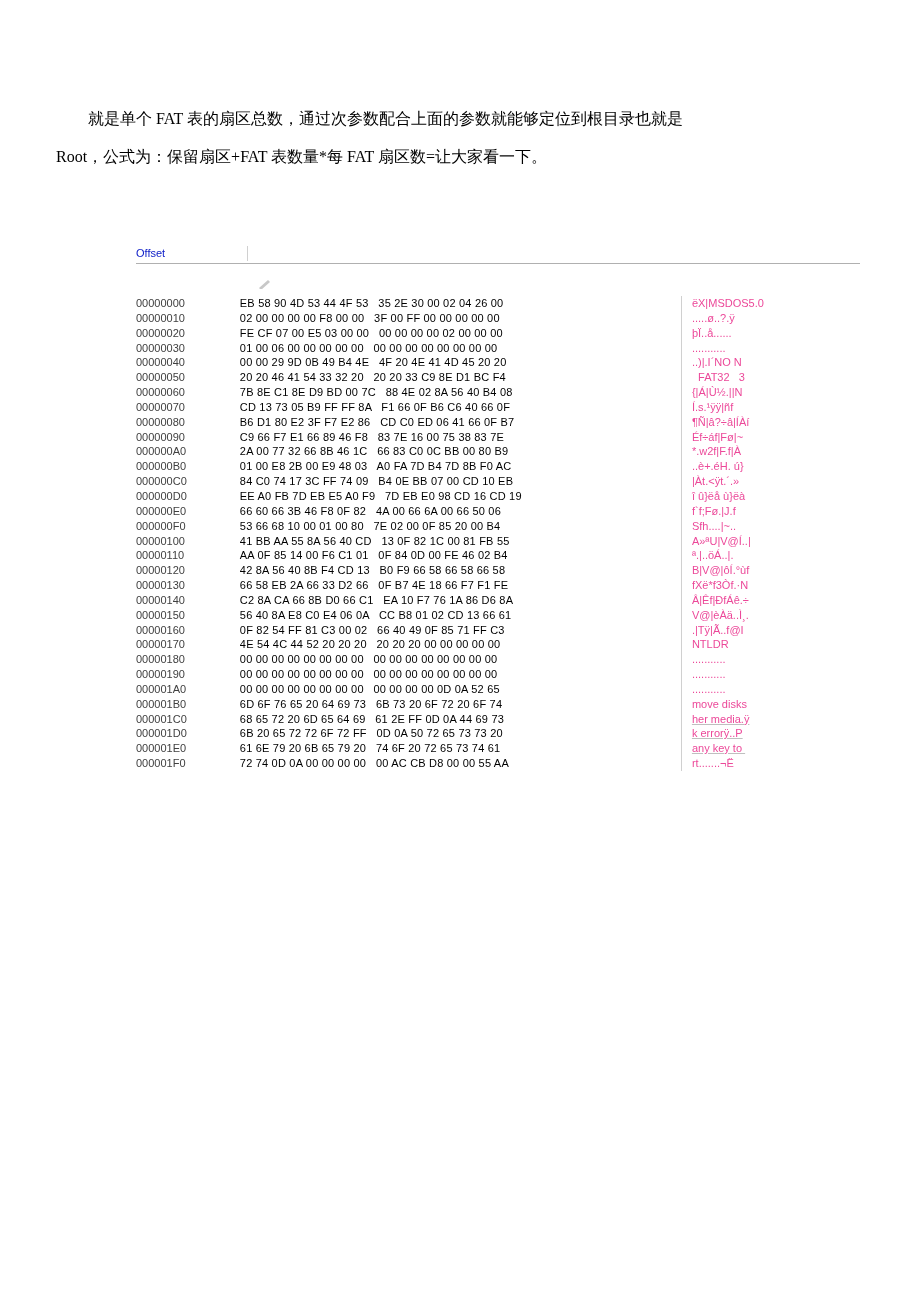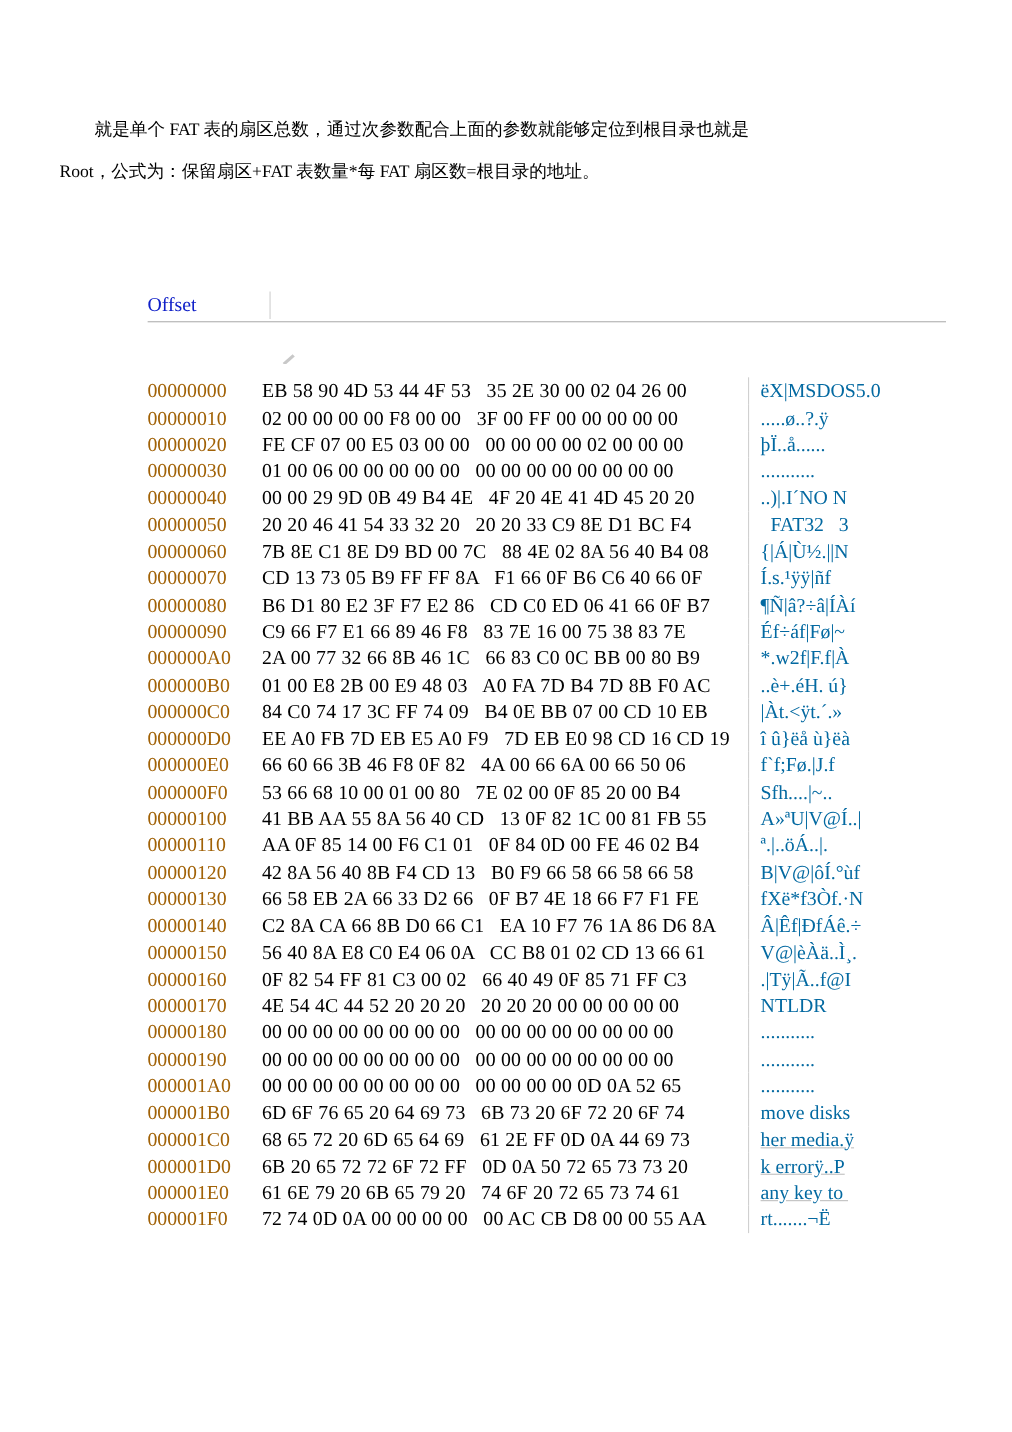--- a/index.html
+++ b/index.html
@@ -3,51 +3,50 @@
 <meta charset="utf-8">
 <style>
   body {
     margin: 0;
     padding: 0;
     background: #fff;
     font-family: "SimSun", serif;
     width: 920px;
   }
   .content {
-    padding: 100px 60px 20px 42px;
-    margin-left: 12px;
+    padding: 100px 60px 20px 56px;
   }
   .para {
     font-size: 16px;
     color: #000;
     line-height: 2.4;
     margin-bottom: 40px;
     text-indent: 2em;
   }
   .para.noindent { text-indent: 2em; margin-bottom: 60px; margin-top: 60px;}
   .hex-wrap {
     margin-top: 20px;
     margin-left: 80px;
-    font-family: Liberation Serif, serif;
-    font-size: 18px;
+    font-family: Liberation Sans, sans-serif;
+    font-size: 11px;
     line-height: 1.35;
     white-space: pre;
     overflow: hidden;
   }
   .header-row {
     border-bottom: 1px solid #b0b0b0;
     padding-bottom: 2px;
     margin-bottom: 2px;
     display: flex;
   }
   .data-row { display: flex; }
-  .offset-col { color: #a16207; width: 105px; display:inline-block; }
+  .offset-col { color: #404040; width: 105px; display:inline-block; }
   .header-offset { color: #1020c8; width: 105px; display:inline-block; }
   .hex-col { width: 440px; display:inline-block; letter-spacing: 0.2px; }
-  .ascii-col { color: #0369a1; display:inline-block; border-left: 1px solid #d0d0d0; padding-left: 10px; margin-left: 6px; width: 170px; overflow: hidden; }
+  .ascii-col { color: #ec4899; display:inline-block; border-left: 1px solid #d0d0d0; padding-left: 10px; margin-left: 6px; width: 170px; overflow: hidden; }
   .header-ascii {
     color: #a0a0a0;
     border-left: 1px solid #d0d0d0;
     padding-left: 10px; margin-left: 6px;
     width: 170px;
     display: inline-flex;
     align-items: center;
   }
   .arrow-icon {
     width: 14px; height: 10px;
@@ -58,21 +57,21 @@
     text-decoration: underline;
     text-decoration-color: rgba(0,0,0,0.25);
   }
 </style>
 </head>
 <body>
 
 <div class="content">
   <div>
     <div class="para" style="margin-bottom:0;">就是单个 FAT 表的扇区总数，通过次参数配合上面的参数就能够定位到根目录也就是</div>
-    <div class="para" style="text-indent:0;">Root，公式为：保留扇区+FAT 表数量*每 FAT 扇区数=根目录的地址。</div>
+    <div class="para" style="text-indent:0;">Root，公式为：保留扇区+FAT 表数量*每 FAT 扇区数=让大家看一下。</div>
   </div>
 
   <div class="hex-wrap">
     <div class="header-row">
       <span class="header-offset">Offset</span>
       <span class="header-ascii">
         <span class="arrow-icon">
           <svg viewBox="0 0 14 10">
               <path d="M1 9 L10 1 L12 3 L3 11 Z" fill="#c8c8c8"></path>
             </svg>

